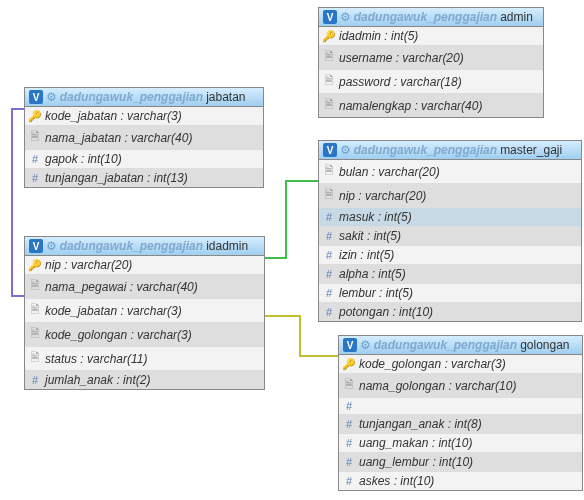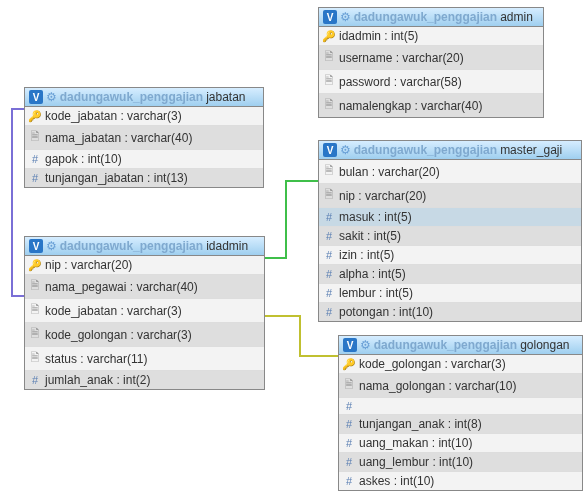--- a/index.html
+++ b/index.html
@@ -52,20 +52,21 @@
     justify-content: center;
     border-radius: 2px;
   }
   .thead .gear {
     color: #6aa0d6;
     font-size: 12px;
   }
   .thead .schema {
     color: #7fa9cf;
     font-weight: bold;
+    font-style: italic;
   }
   .thead .tname {
     color: #333;
     font-weight: normal;
   }
   .row {
     display: flex;
     align-items: center;
     gap: 4px;
     padding: 2px 4px;
@@ -78,21 +79,21 @@
   .row.highlight { background: #c7d9e5; }
   .icon {
     width: 12px;
     display: inline-flex;
     justify-content: center;
     font-size: 11px;
   }
   .icon.key { color: #d6a400; }
   .icon.text { color: #888; }
   .icon.num { color: #5a7fb3; }
-  .colname { color: #333; }
+  .colname { color: #333; font-style: italic; }
 </style>
 </head>
 <body>
 <div class="canvas">
 
 <svg class="connectors">
 
   <path d="M 24 109 L 12 109 L 12 296 L 24 296" stroke="#7a6fd6" stroke-width="2" fill="none"></path>
 
   <path d="M 318 181 L 286 181 L 286 258 L 262 258" stroke="#3fbf4a" stroke-width="2" fill="none"></path>
@@ -110,21 +111,21 @@
 <div class="row odd">
         <span class="icon key">🔑</span>
         <span class="colname">idadmin : int(5)</span>
       </div>
       <div class="row even">
         <span class="icon text">🗎</span>
         <span class="colname">username : varchar(20)</span>
       </div>
       <div class="row odd">
         <span class="icon text">🗎</span>
-        <span class="colname">password : varchar(58)</span>
+        <span class="colname">password : varchar(18)</span>
       </div>
       <div class="row even">
         <span class="icon text">🗎</span>
         <span class="colname">namalengkap : varchar(40)</span>
       </div>
     </div>
 
 <div class="table" id="tbl-jabatan" style="left:24px; top:87px; width:238px;">
   <div class="thead">
     <span class="v-badge">V</span>

